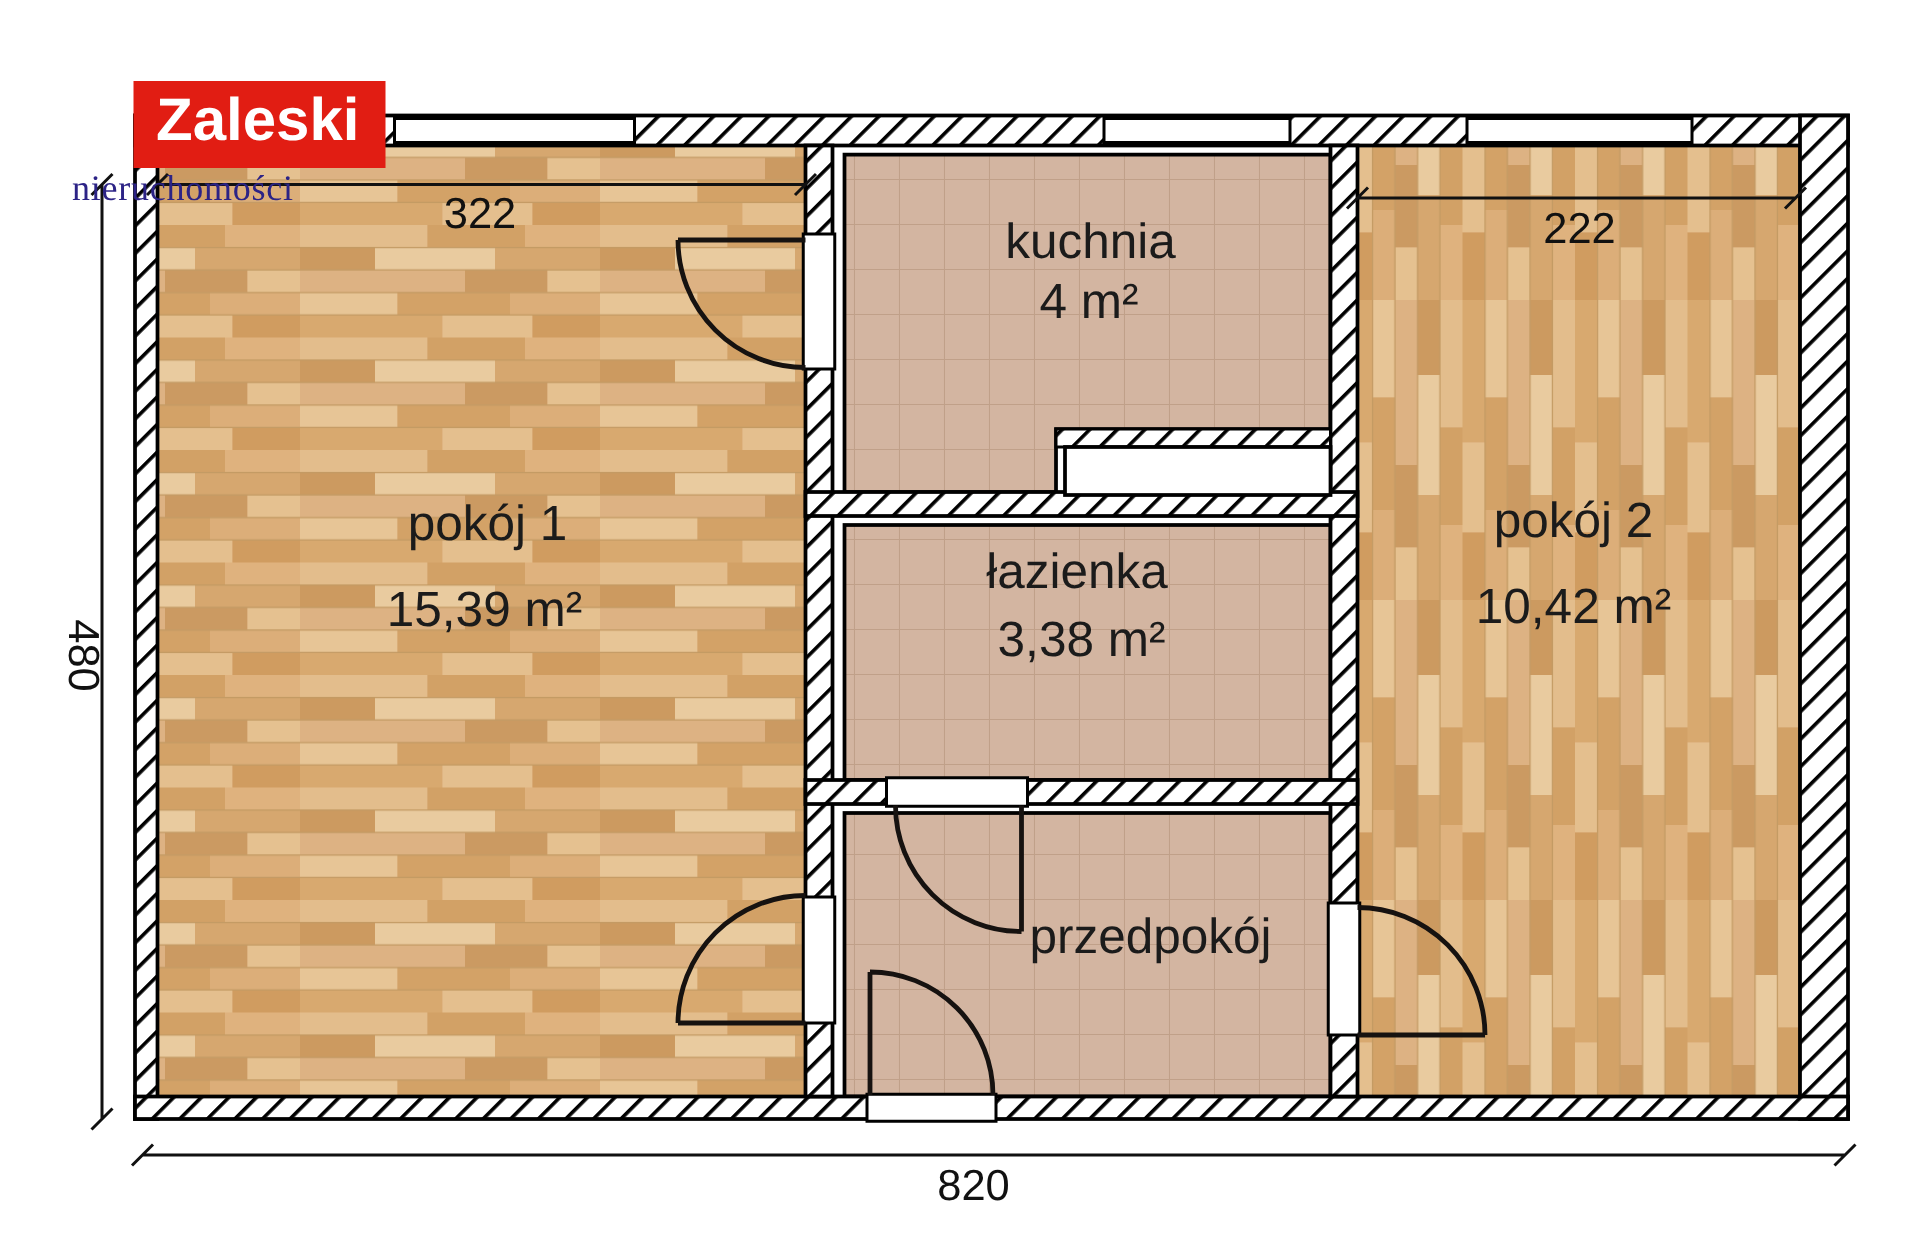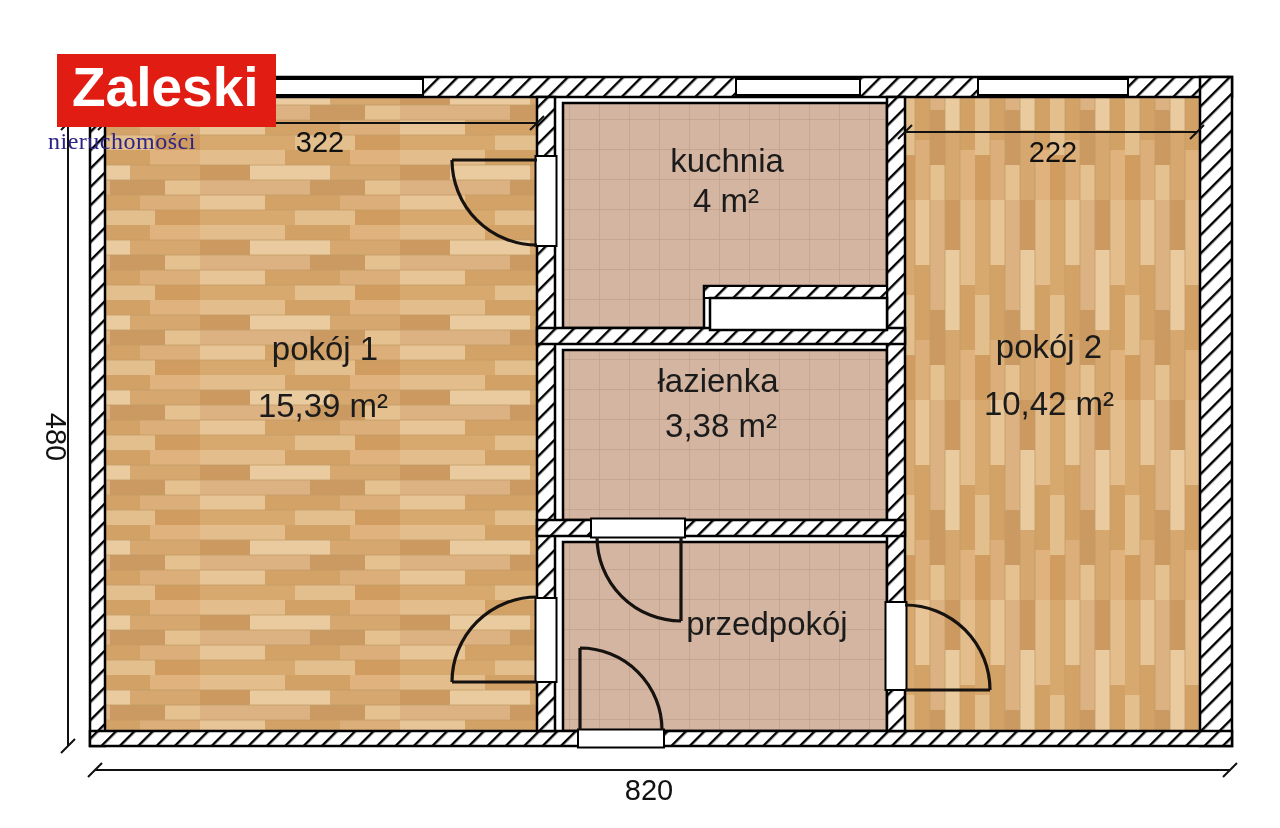--- a/index.html
+++ b/index.html
@@ -1,21 +1,21 @@
 <!DOCTYPE html>
 <html><head>
 <meta charset="utf-8">
 <style>
   html,body{margin:0;padding:0;background:#ffffff;}
   .canvas{position:relative;width:1280px;height:828px;background:#ffffff;overflow:hidden;
           font-family:"Liberation Sans",sans-serif;}
   .plan-svg{position:absolute;left:0;top:0;}
   .logo{position:absolute;left:57px;top:54px;z-index:5;}
   .logo-box{display:inline-block;background:#e11d13;color:#ffffff;font-weight:700;
-            font-size:55px;line-height:1.0;padding:6px 17px 12px 15px;letter-spacing:0px;}
+            font-size:40px;line-height:1.0;padding:6px 17px 12px 15px;letter-spacing:0px;margin-left:32px;}
   .logo-sub{color:#2c2386;font-size:24px;line-height:1.0;margin-top:2px;margin-left:-9px;
             letter-spacing:0.5px;font-family:Liberation Serif, serif;}
   .room-label{font-size:33px;fill:#1b1b1b;}
   .dim-label{font-size:29px;fill:#111111;}
   text{font-family:"Liberation Sans",sans-serif;}
 </style>
 </head>
 <body>
 
 <div class="canvas">

